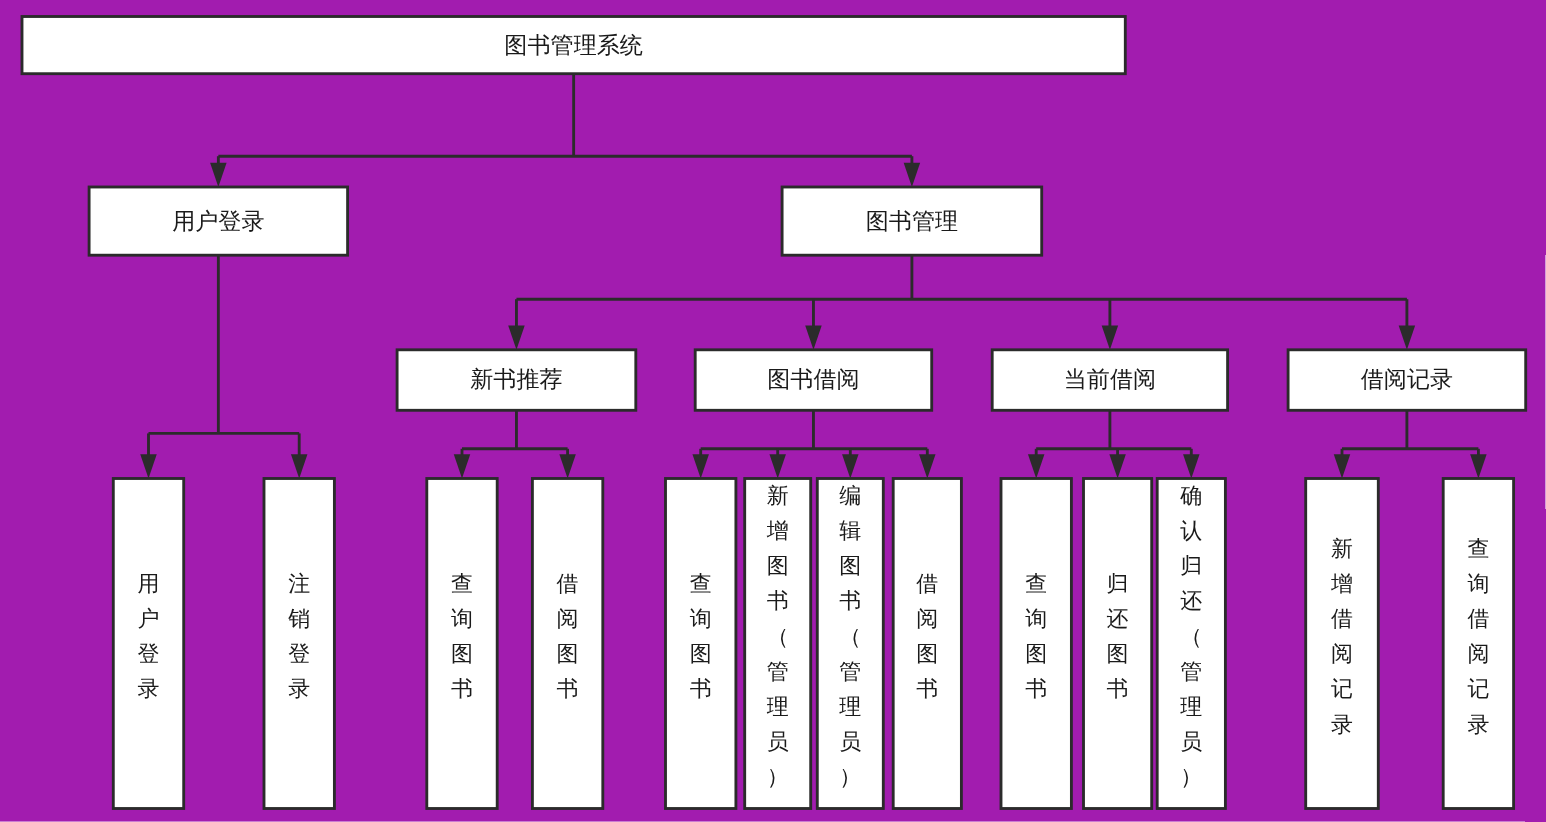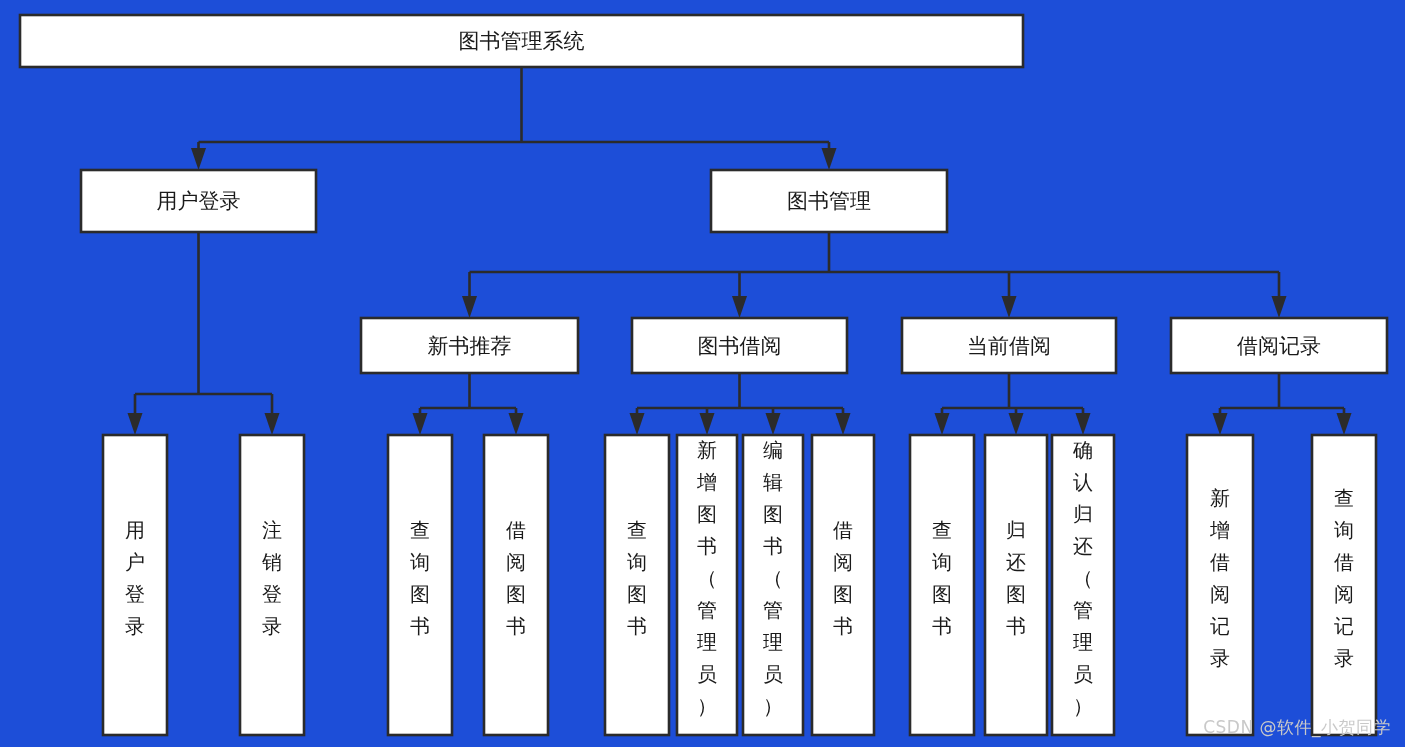--- a/index.html
+++ b/index.html
@@ -10,21 +10,21 @@
   body {
     width: 1405px;
     height: 747px;
     font-family: "DejaVu Sans", "Liberation Sans", sans-serif;
     overflow: hidden;
   }
   #diagram-root {
     position: relative;
     width: 1405px;
     height: 747px;
-    background: #1d4ed8;
+    background: #a21caf;
   }
   svg#tree-svg {
     position: absolute;
     left: 0;
     top: 0;
     width: 1405px;
     height: 747px;
     display: block;
   }
   .node-box {
@@ -205,14 +205,13 @@
           <rect x="1187" y="435" width="66" height="300" class="node-box"></rect>
           <text x="1220" y="505" class="node-label-vertical"><tspan x="1220" dy="0">新</tspan><tspan x="1220" dy="32">增</tspan><tspan x="1220" dy="32">借</tspan><tspan x="1220" dy="32">阅</tspan><tspan x="1220" dy="32">记</tspan><tspan x="1220" dy="32">录</tspan></text>
         </g>
         <g>
           <rect x="1312" y="435" width="64" height="300" class="node-box"></rect>
           <text x="1344" y="505" class="node-label-vertical"><tspan x="1344" dy="0">查</tspan><tspan x="1344" dy="32">询</tspan><tspan x="1344" dy="32">借</tspan><tspan x="1344" dy="32">阅</tspan><tspan x="1344" dy="32">记</tspan><tspan x="1344" dy="32">录</tspan></text>
         </g>
       </g>
   </svg>
 
-  <div class="watermark">CSDN @软件_小贺同学</div>
 </div>
 
 </body></html>

